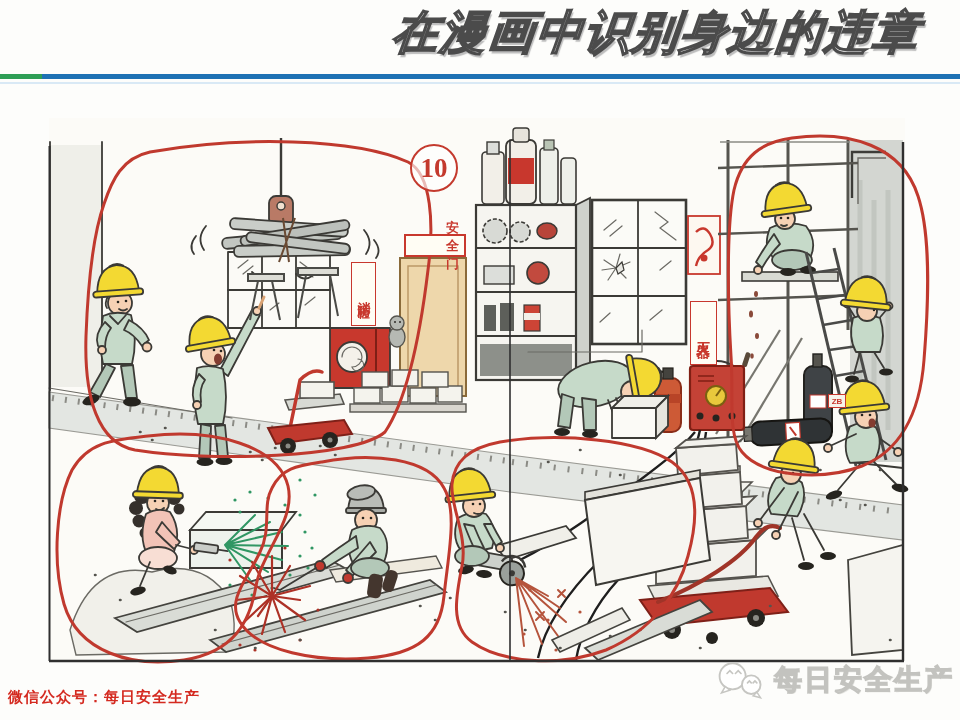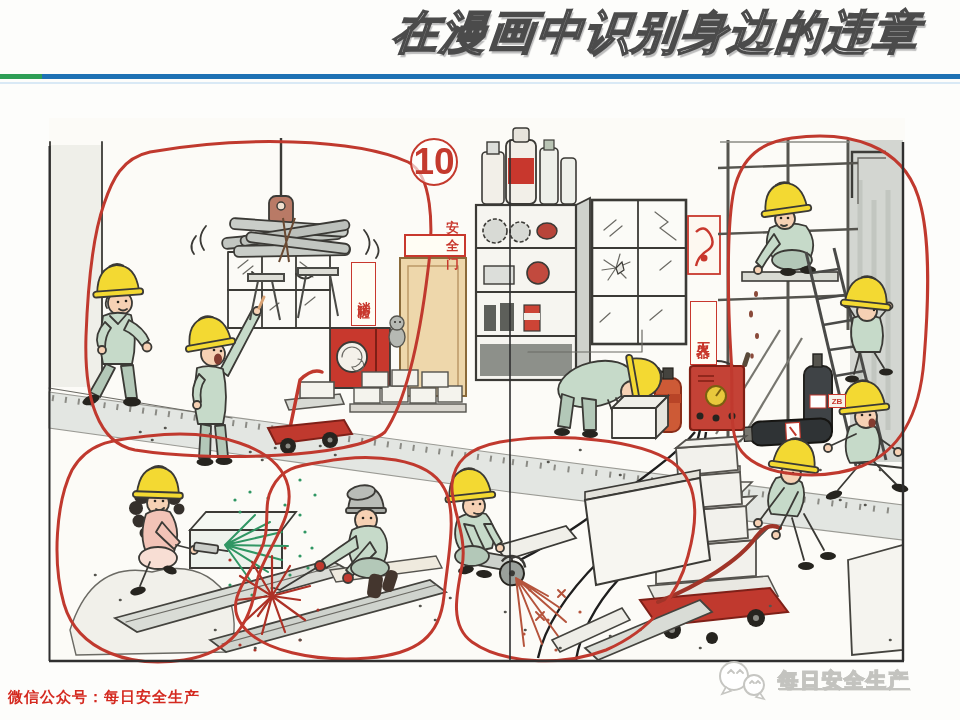--- a/index.html
+++ b/index.html
@@ -10,37 +10,37 @@
   
   .title{top:2px;right:40px;height:66px;white-space:nowrap;
          font-family:"DejaVu Serif",serif;font-size:46px;font-weight:bold;font-style:italic;
          letter-spacing:2px;color:#ffffff;-webkit-text-stroke:1.6px #4b4b4b;
          text-shadow:2px 3px 1px #bdbdbd;transform:skewX(-6deg);}
   .bar-green{left:0;top:74px;width:42px;height:5px;background:#2e9e55;}
   .bar-blue{left:42px;top:74px;width:918px;height:5px;background:#1e72b4;}
   .bar-light{left:0;top:82px;width:960px;height:2px;background:#d9e9f5;}
 
   
-  .badge{left:410px;top:138px;width:48px;height:48px;border:2.5px solid #c43a2e;border-radius:50%;
-         color:#c43a2e;font-family:Liberation Sans, sans-serif;font-size:37px;font-weight:bold;
+  .badge{left:410px;top:144px;width:48px;height:48px;border:2.5px solid #c43a2e;border-radius:50%;
+         color:#c43a2e;font-family:Liberation Serif, serif;font-size:27px;font-weight:bold;
          display:flex;align-items:center;justify-content:center;background:rgba(255,255,255,.65);}
   .sign{border:2px solid #c8382d;background:#fffdf4;color:#c8382d;font-weight:bold;
         display:flex;align-items:center;justify-content:center;}
   .sign-door{left:404px;top:234px;width:62px;height:23px;font-size:13px;letter-spacing:3px;padding-left:40px;}
   .sign-vert{writing-mode:vertical-rl;text-orientation:upright;letter-spacing:2px;}
   .sign-hydrant{left:351px;top:262px;width:25px;height:64px;font-size:13px;border-width:1.5px;}
   .sign-ext{left:690px;top:301px;width:27px;height:64px;font-size:14px;border-width:1.5px;}
   .zb{left:808px;top:394px;width:18px;height:14px;background:#f6f3ea;border:1px solid #c8382d;
       color:#c8382d;font-size:8px;font-weight:bold;display:flex;align-items:center;justify-content:center;margin-left:20px;}
 
   
   .footer{left:8px;top:688px;font-size:15px;color:#d42a20;letter-spacing:1px;font-weight:bold;}
   .wm{left:714px;top:654px;width:240px;height:52px;display:flex;align-items:center;gap:6px;}
-  .wm-text{font-size:20px;font-weight:bold;letter-spacing:2px;color:#fdfdfb;
-           -webkit-text-stroke:1.3px #c3c3bf;text-shadow:1px 1px 0 #e7e7e3;white-space:nowrap;text-decoration:underline;}
+  .wm-text{font-size:28px;font-weight:bold;letter-spacing:2px;color:#fdfdfb;
+           -webkit-text-stroke:1.3px #c3c3bf;text-shadow:1px 1px 0 #e7e7e3;white-space:nowrap;}
 
   
   svg .o{stroke:#3b3a36;stroke-width:1.8;stroke-linejoin:round;stroke-linecap:round;}
   svg .ln{fill:none;stroke:#3b3a36;stroke-width:1.8;stroke-linecap:round;stroke-linejoin:round;}
   svg .thin{fill:none;stroke:#6b6a64;stroke-width:1.2;stroke-linecap:round;}
   svg .teal{fill:#c6dac9;} svg .pant{fill:#b3c8b8;} svg .skin{fill:#f6d1b4;}
   svg .hel{fill:#f3d932;} svg .red{fill:#c8382d;} svg .wht{fill:#fbfaf6;} svg .dark{fill:#26241f;}
   svg .loop{fill:none;stroke:#c0392e;stroke-width:3;stroke-linecap:round;}
 </style>
 </head>

